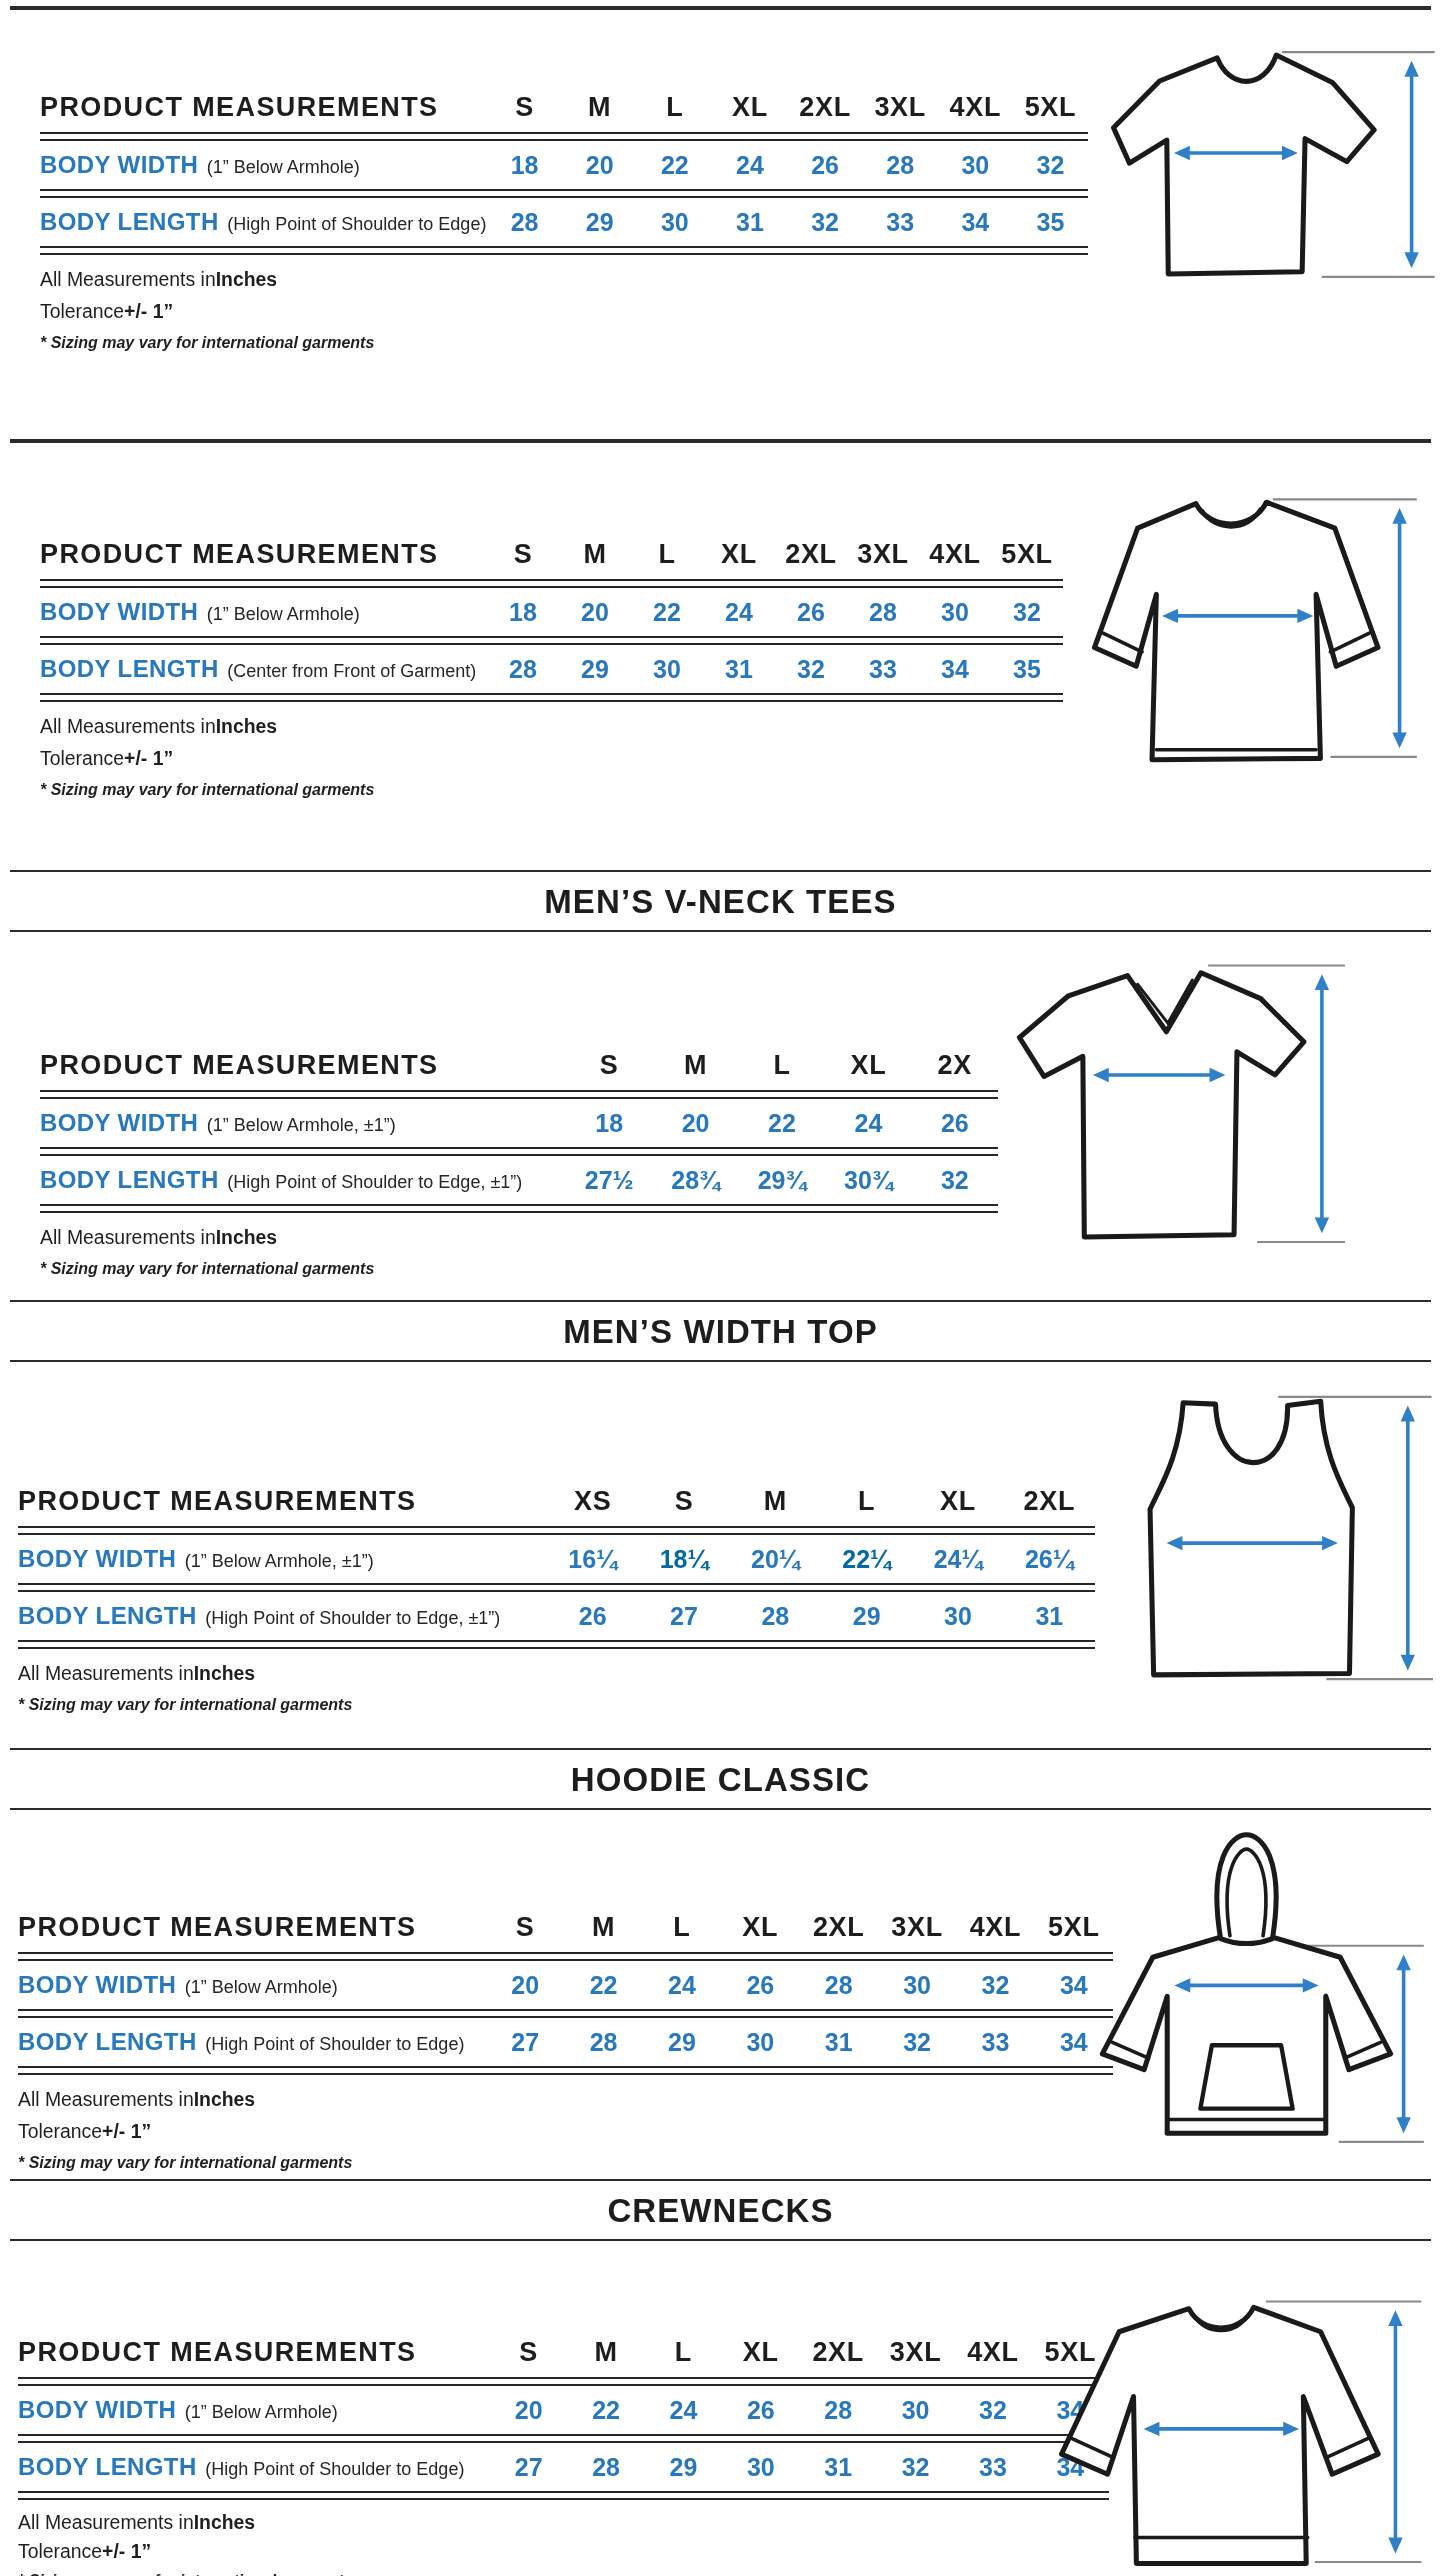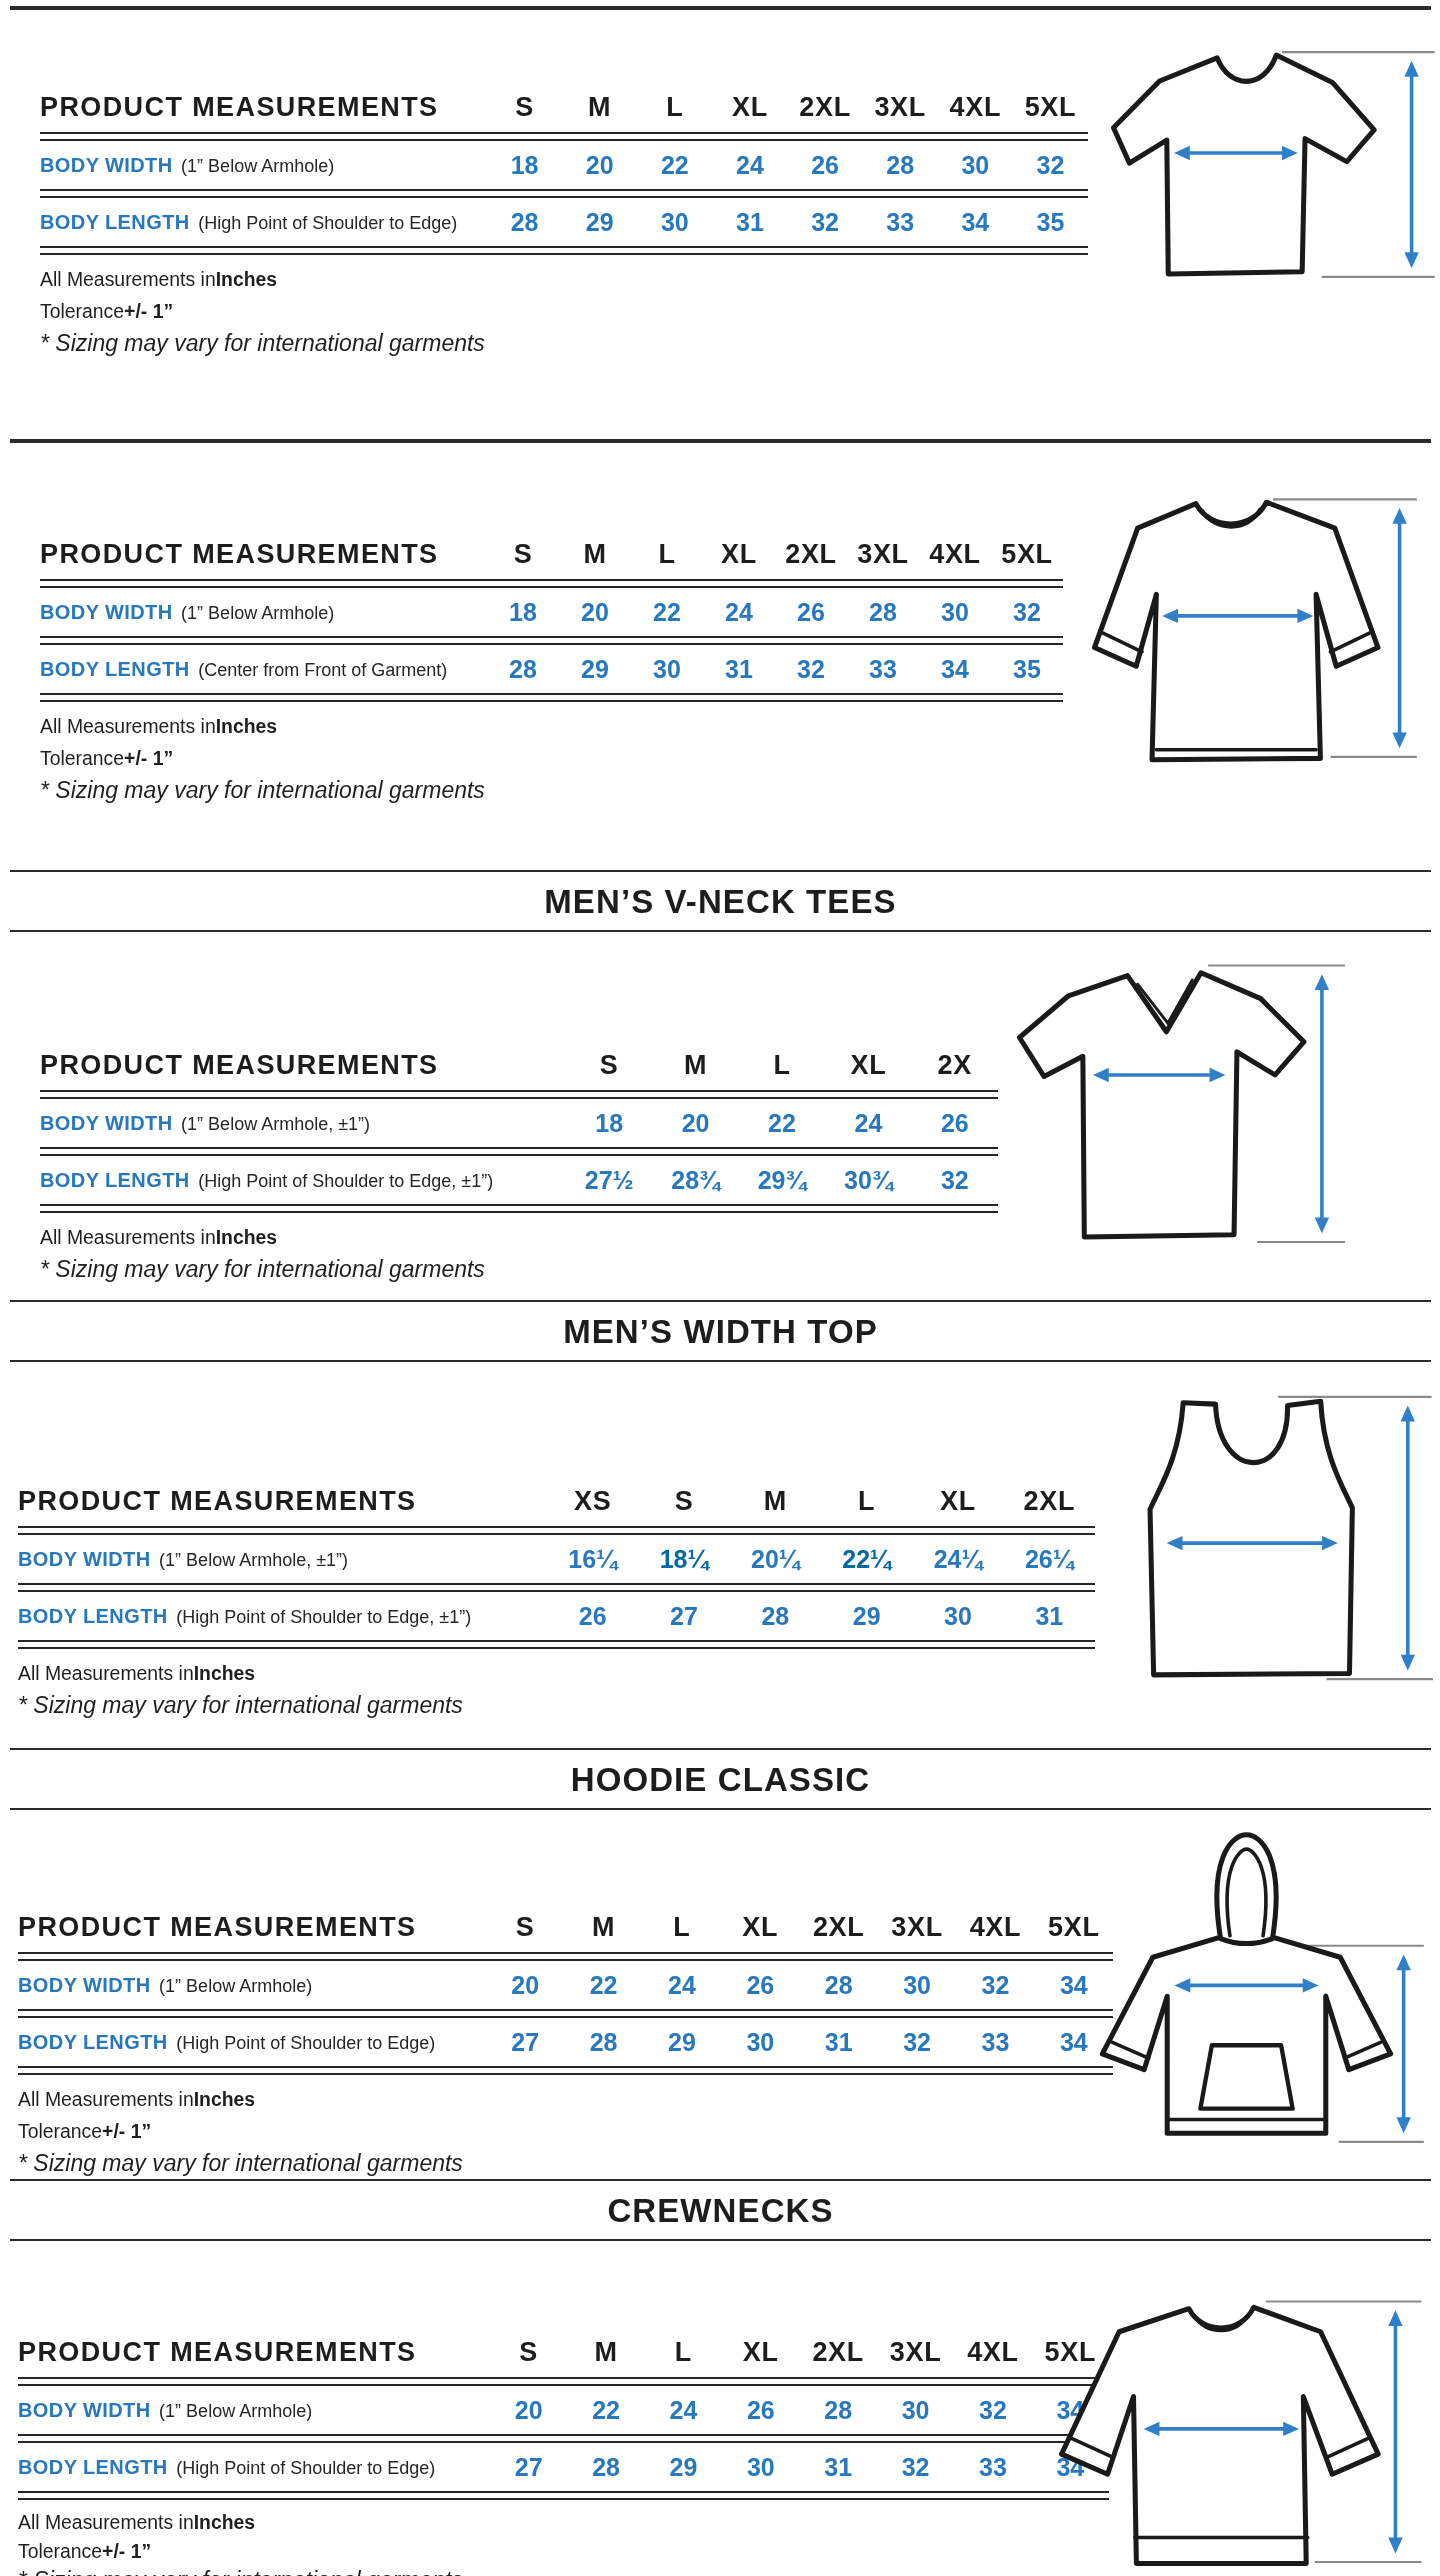--- a/index.html
+++ b/index.html
@@ -10,28 +10,28 @@
   .title-band{font-weight:bold;font-size:33px;letter-spacing:1.1px;
        text-align:center;padding:10.8px 0 9.4px;color:#1d1d1f;}
   .content{position:relative;}
   .stable{}
   .thead{display:flex;align-items:center;height:50px;}
   .hcell{font-weight:bold;font-size:27px;letter-spacing:1.4px;white-space:nowrap;}
   .scell{flex:1;text-align:center;font-weight:bold;font-size:27px;letter-spacing:0.7px;}
   .sep{height:5px;border-top:2.2px solid #262626;border-bottom:2.2px solid #262626;}
   .drow{display:flex;align-items:center;height:48px;}
   .labelcell{display:flex;align-items:baseline;white-space:nowrap;}
-  .blabel{font-weight:bold;font-size:20px;letter-spacing:0.4px;margin-right:8.6px;}
+  .blabel{font-weight:bold;font-size:24px;letter-spacing:0.4px;margin-right:8.6px;}
   .detail{font-size:18px;color:#262626;}
   .vcell{flex:1;text-align:center;font-weight:bold;font-size:25px;}
   .notes{margin-top:8px;}
   .nline{font-size:19.4px;height:32px;display:flex;align-items:center;color:#1f1f1f;}
   .tight .nline{height:29px;}
   .nbold{font-weight:bold;}
-  .nitalic{font-weight:normal;font-style:italic;font-size:23px;}
+  .nitalic{font-weight:bold;font-style:italic;font-size:16px;}
   .garment{position:absolute;}
 </style>
 </head>
 <body>
 
 <div id="doc">
     <div class="section" style="height: 433px; padding-top: 5.8px;">
       <div class="rule"></div>
       <div class="rule"></div>
       <div class="content" style="padding-top: 72px;">

